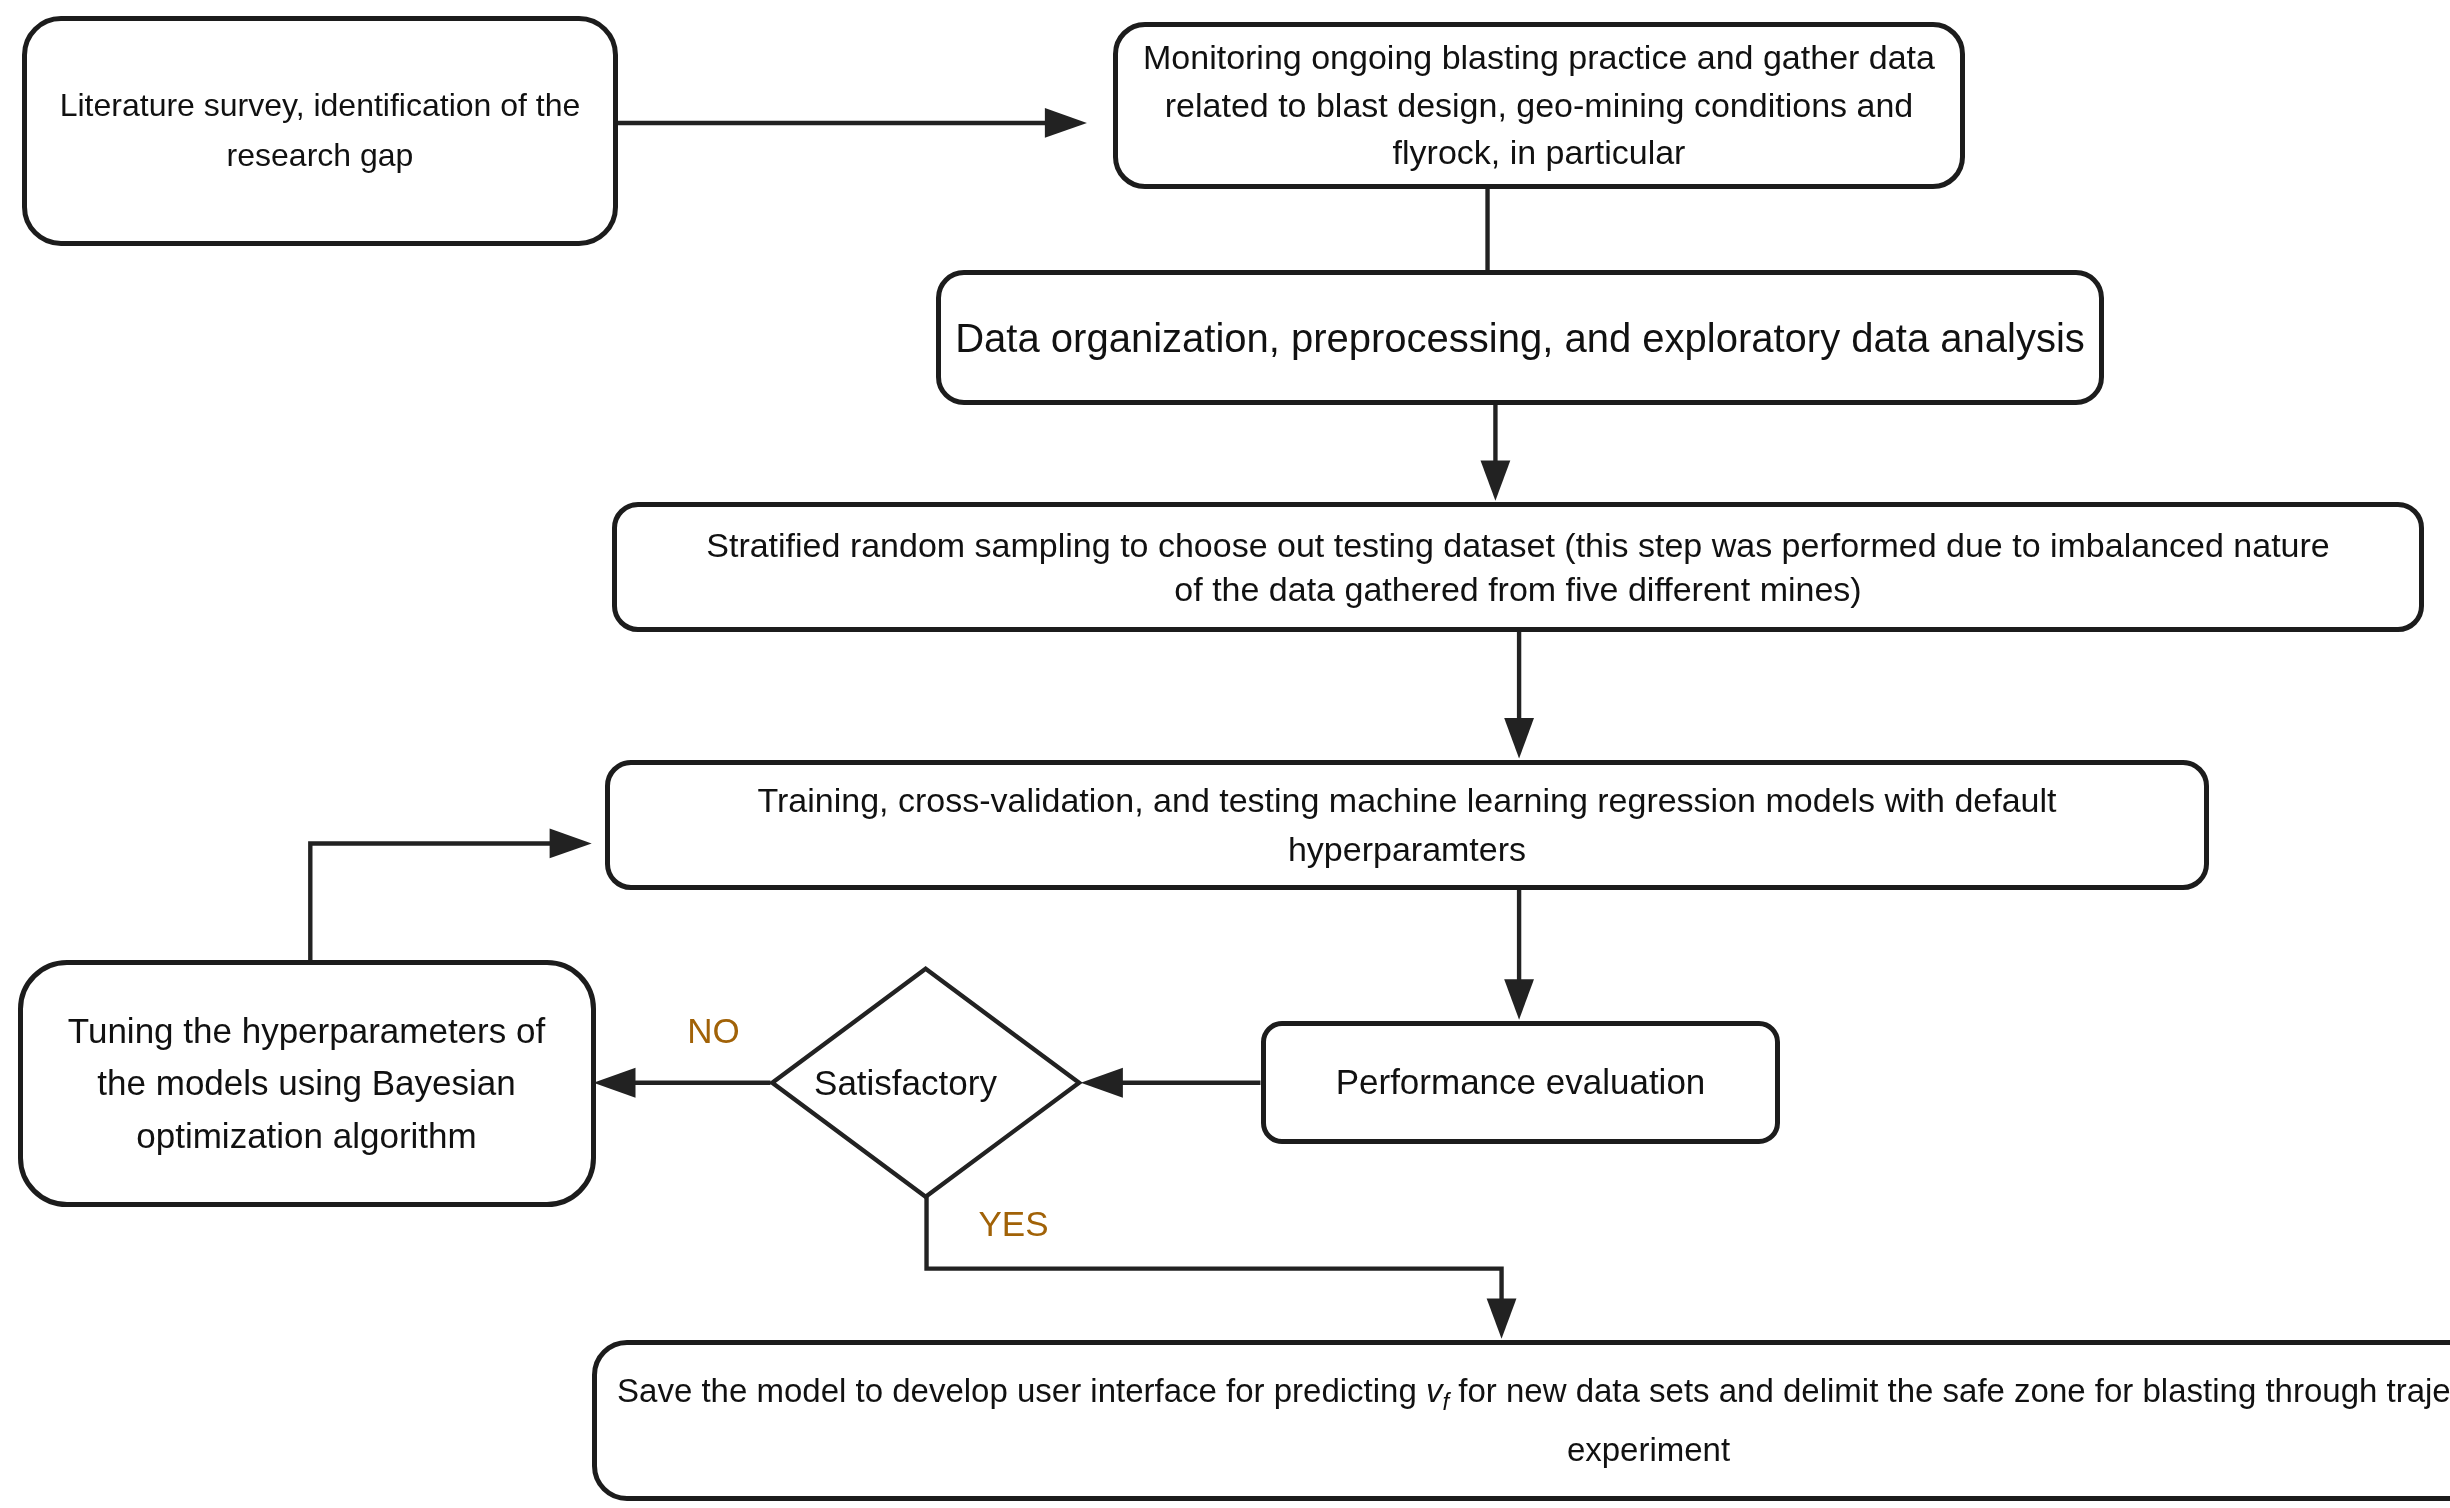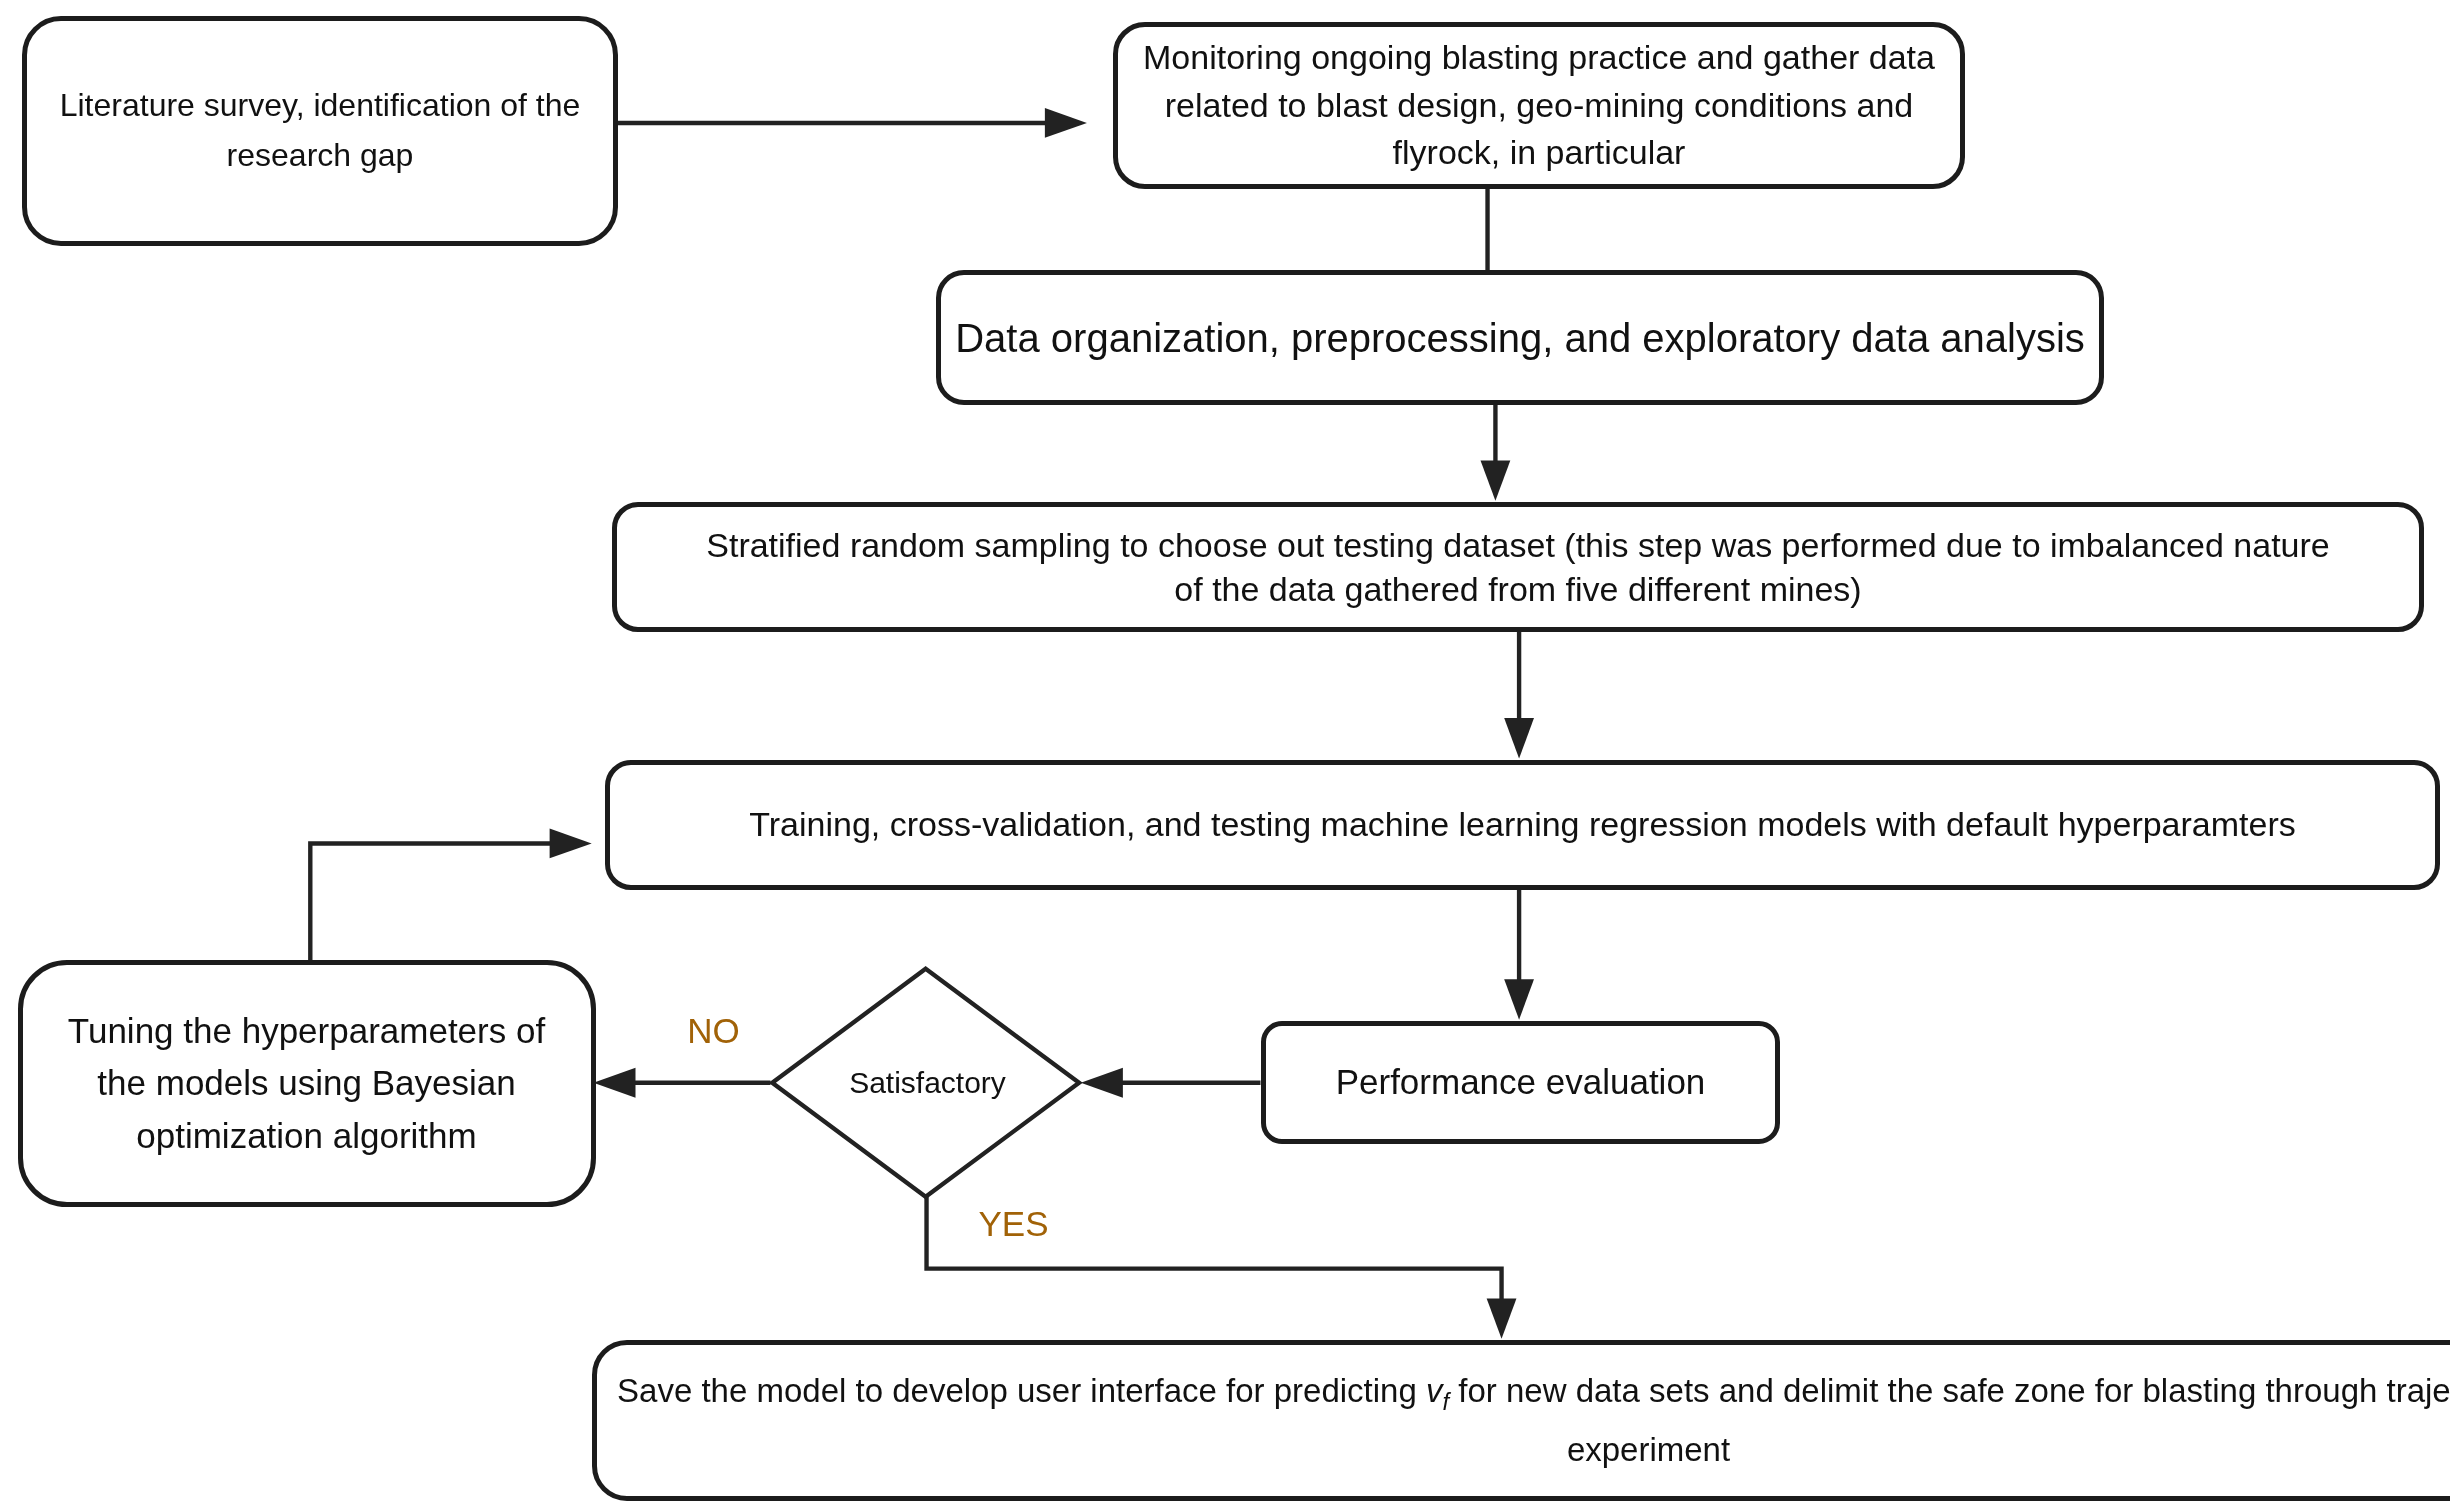--- a/index.html
+++ b/index.html
@@ -46,25 +46,25 @@
     display: flex;
     align-items: center;
     justify-content: center;
     text-align: center;
   }
   
   .n-literature   { left: 22px;   top: 16px;   width: 596px;  height: 230px; border-radius: 39px; font-size: 32px; line-height: 1.55; padding: 0 5.3px; }
   .n-monitoring   { left: 1113px; top: 22px;   width: 852px;  height: 167px; border-radius: 32px; font-size: 34px; line-height: 1.4;  padding: 0 17.5px; }
   .n-dataorg      { left: 936px; top: 270px;  width: 1168px; height: 135px; border-radius: 28px; font-size: 40px; }
   .n-sampling     { left: 612px;  top: 502px;  width: 1812px; height: 130px; border-radius: 26px; font-size: 34px; line-height: 1.3; padding: 0 73px; }
-  .n-training     { left: 605px;  top: 760px;  width: 1835px; height: 130px; border-radius: 26px; font-size: 34px; padding: 0 33px; }
+  .n-training     { left: 605px;  top: 760px;  width: 1604px; height: 130px; border-radius: 26px; font-size: 34px; padding: 0 33px; }
   .n-performance  { left: 1261px; top: 1021px; width: 519px;  height: 123px; border-radius: 21px; font-size: 35px; }
   .n-tuning       { left: 17.5px;   top: 960px; width: 578px;  height: 247px; border-radius: 49px; font-size: 35px; line-height: 1.5; padding: 0 23px; }
   .n-savemodel    { left: 592px;  top: 1340px; width: 2113px; height: 161px; border-radius: 35px; font-size: 33px; line-height: 1.7; padding: 0 13px; text-align: center; }
-  .n-diamond-label{ left: 774px;  top: 969px; width: 307px;  height: 228px; font-size: 30px; }
+  .n-diamond-label{ left: 752px;  top: 969px; width: 307px;  height: 228px; font-size: 35px; }
   .edge-label     { font-size: 35px; color: #a16207; }
   .l-no  { left: 661px;  top: 1004px; width: 105px; height: 53px; }
   .l-yes { left: 952px; top: 1197px; width: 123px; height: 53px; }
   .var-italic { font-style: italic; }
   .var-sub { font-style: italic; font-size: 0.72em; vertical-align: sub; }
 </style>
 </head>
 <body>
 
 <div class="canvas">

